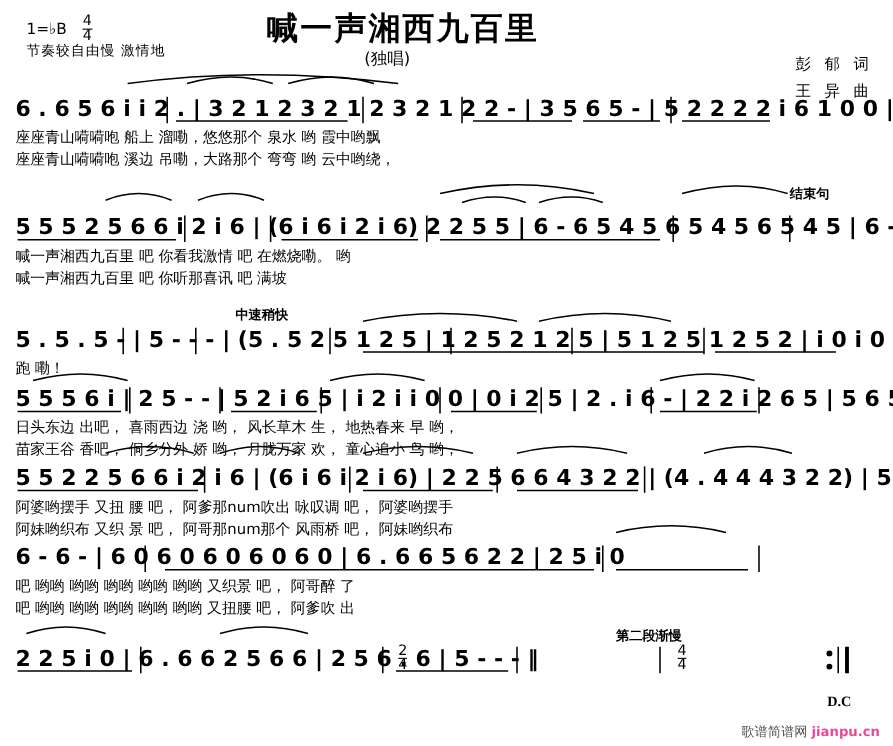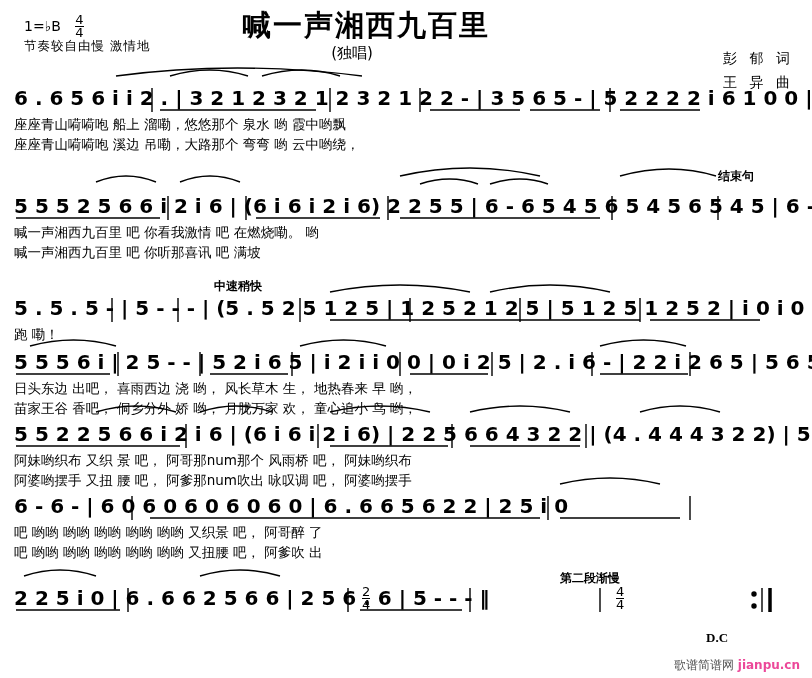--- a/index.html
+++ b/index.html
@@ -212,22 +212,22 @@
   <div class="marker" style="left:214px;top:278px;text-align:right;">中速稍快</div>
 
   <div class="row" style="top:350px;">
     <div class="notes">5 5 5 6 i | 2 5 - - | 5 2 i 6 5 | i 2 i i 0 0 | 0 i 2 5 | 2 . i 6 - | 2 2 i 2 6 5 | 5 6 5 0 0</div>
     <div class="lyr">日头东边   出吧，  喜雨西边  浇 哟，   风长草木 生，    地热春来  早  哟，</div>
     <div class="lyr">苗家王谷   香吧，  侗乡分外  娇 哟，   月胧万家 欢，    童心追小  鸟  哟，</div>
   </div>
 
   <div class="row" style="top:422px;">
     <div class="notes">5 5 2 2 5 6 6 i 2 i 6 | (6 i 6 i 2 i 6) | 2 2 5 6 6 4 3 2 2 | (4 . 4 4 4 3 2 2) | 5 5 2 2 5</div>
+    <div class="lyr">阿婆哟摆手 又扭 腰 吧，            阿爹那num吹出 咏叹调   吧，                      阿婆哟摆手</div>
     <div class="lyr">阿妹哟织布 又织 景 吧，            阿哥那num那个 风雨桥   吧，                      阿妹哟织布</div>
-    <div class="lyr">阿婆哟摆手 又扭 腰 吧，            阿爹那num吹出 咏叹调   吧，                      阿婆哟摆手</div>
   </div>
 
   <div class="row" style="top:494px;">
     <div class="notes">6 - 6 - | 6 0 6 0 6 0 6 0 6 0 | 6 . 6 6 5 6 2 2 | 2 5 i 0</div>
     <div class="lyr">吧 哟哟  哟哟  哟哟  哟哟  哟哟  又织景  吧，                   阿哥醉 了</div>
     <div class="lyr">吧 哟哟  哟哟  哟哟  哟哟  哟哟  又扭腰  吧，                   阿爹吹 出</div>
   </div>
   <div class="marker" style="left:560px;top:570px;">第二段渐慢</div>
 
   <div class="row" style="top:586px;">
@@ -240,18 +240,18 @@
       <span class="den">4</span>
     </span>
   </div>
   <div class="keysig" style="left:606px;top:586px;">
     <span class="meter">
       <span class="num">4</span>
       <span class="den">4</span>
     </span>
   </div>
 
-  <div class="dc" style="left:706px;top:630px;">D.C</div>
+  <div class="dc" style="left:752px;top:630px;">D.C</div>
 
   <div class="watermark">
     <span>歌谱简谱网 </span><b>jianpu.cn</b>
   </div>
 </div>
 
 </body></html>

